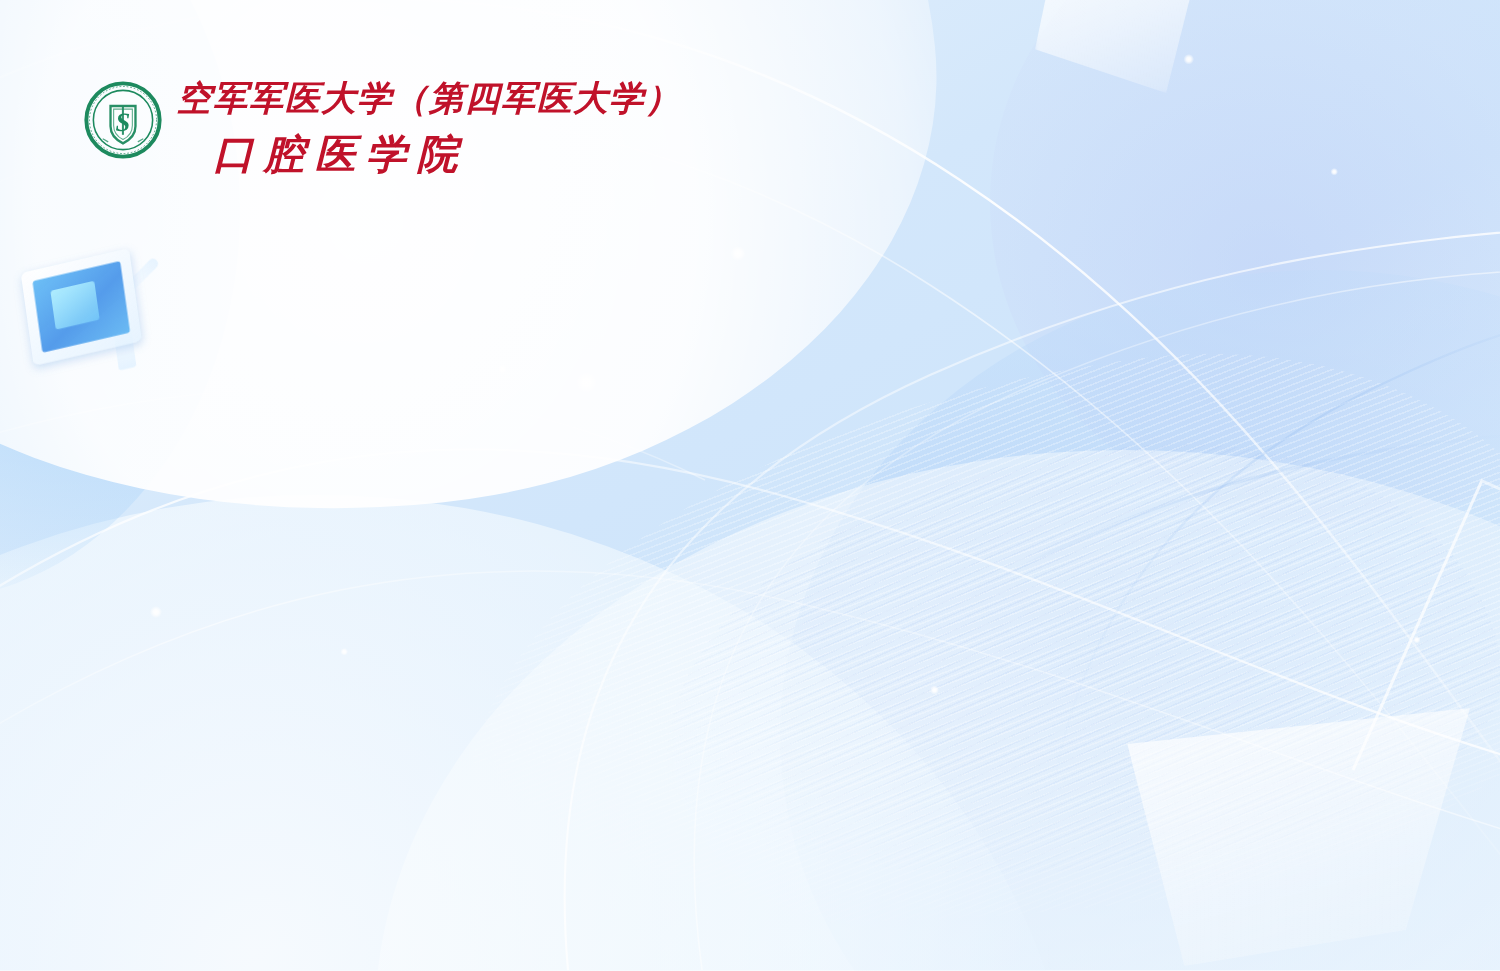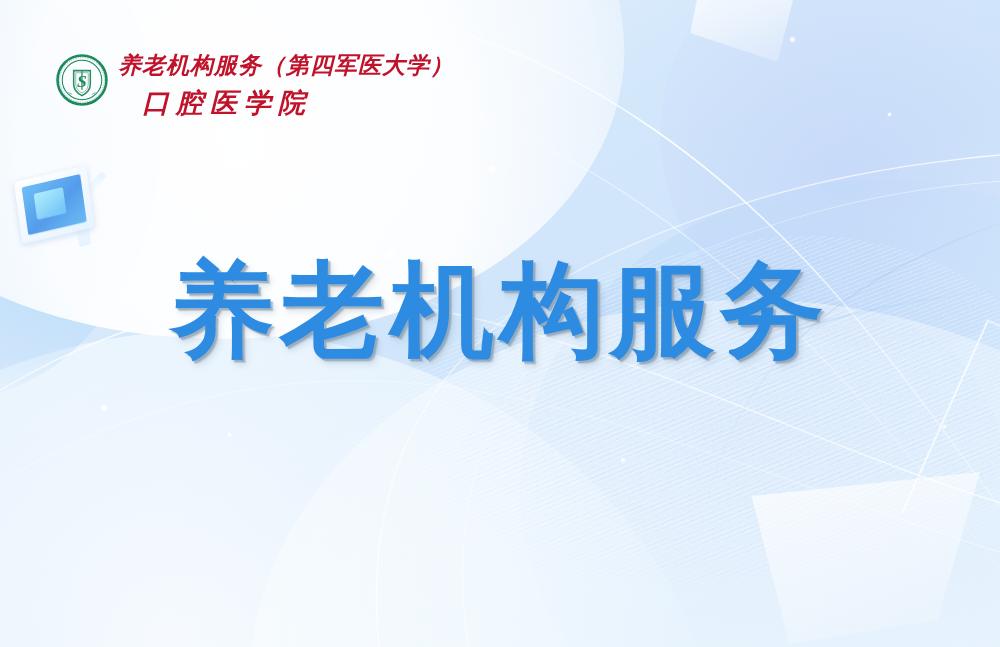--- a/index.html
+++ b/index.html
@@ -413,22 +413,19 @@
 
       <rect x="48.6" y="33" width="2.6" height="36" fill="#1d8a5e" opacity="0.9"></rect>
 
       <g stroke="#1d8a5e" stroke-width="1.6" opacity="0.75">
         <line x1="24" y1="74" x2="31" y2="78"></line>
         <line x1="69" y1="78" x2="76" y2="74"></line>
       </g>
     </svg>
 
     <div class="org-text">
-      <div class="org-line1">养老机构服务（第四军医大学）</div>
+      <div class="org-line1">空军军医大学（第四军医大学）</div>
       <div class="org-line2">口腔医学院</div>
     </div>
   </div>
 
-  <div class="title-wrap">
-    <span class="main-title">养老机构服务</span>
-  </div>
 
 </div>
 
 </body></html>

